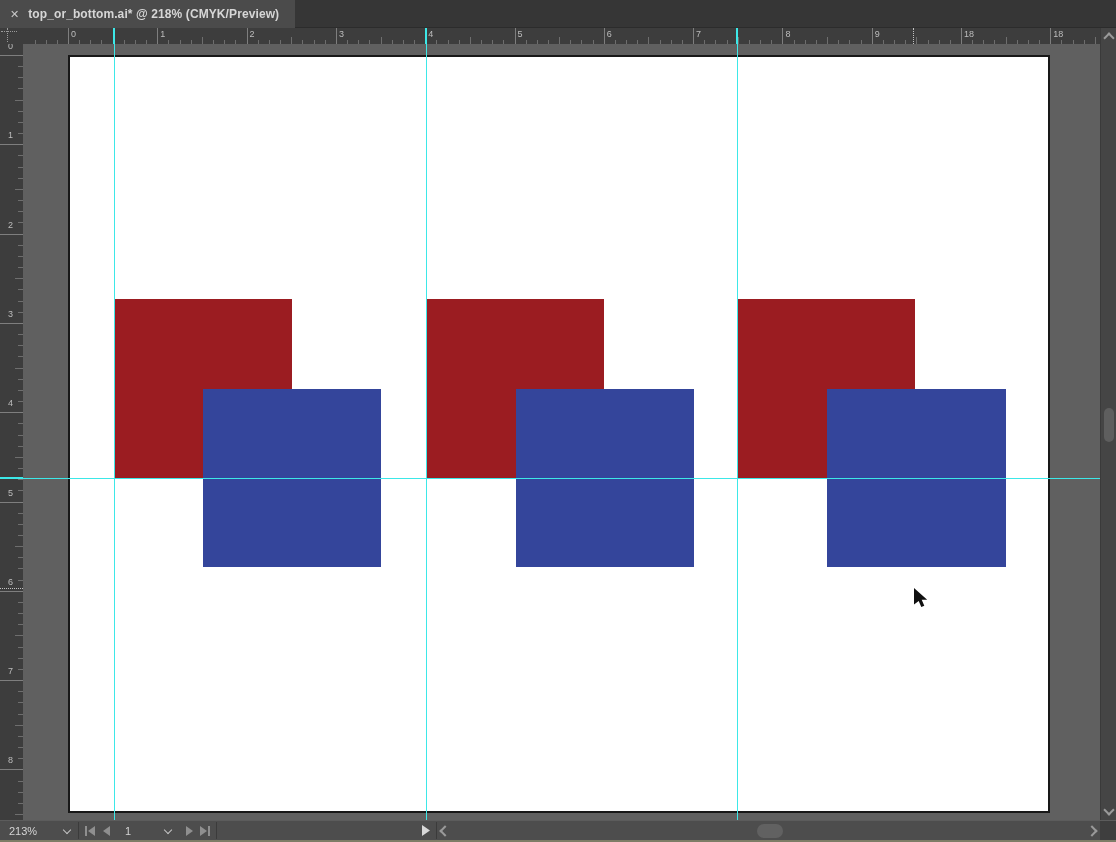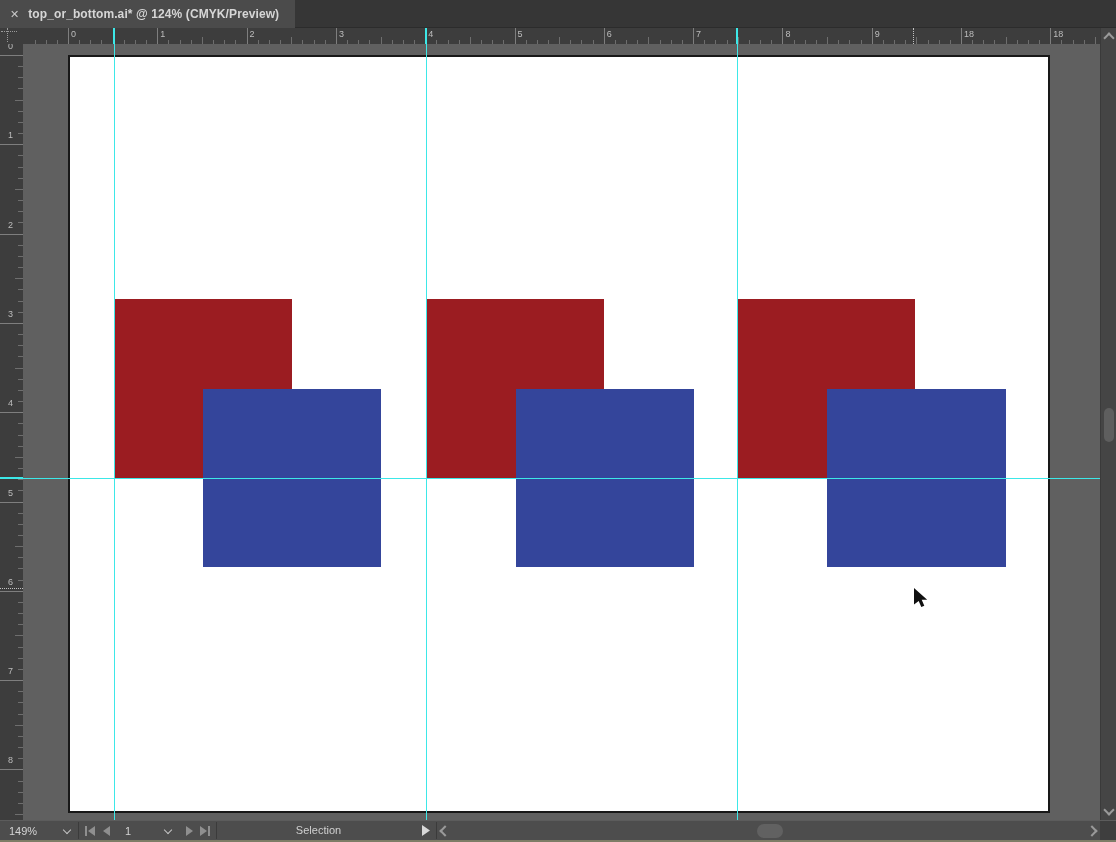--- a/index.html
+++ b/index.html
@@ -70,21 +70,21 @@
   svg{display:block;}
 </style>
 </head>
 <body>
 
 <div class="app">
 
   <div class="tabbar">
     <div class="tab">
       <span class="close">✕</span>
-      <span class="title">top_or_bottom.ai* @ 124% (CMYK/Preview)</span>
+      <span class="title">top_or_bottom.ai* @ 218% (CMYK/Preview)</span>
     </div>
   </div>
 
   <div class="corner">
     <div class="cv"></div>
     <div class="ch"></div>
   </div>
 
   <div class="hruler" id="hruler">
       <div class="htick" style="left: 11.5125px; height: 4px; background: rgb(110, 110, 110);"></div>
@@ -305,21 +305,21 @@
       <span class="chev up"></span>
     </div>
     <div class="thumb"></div>
     <div class="btn" style="bottom:3px;top:auto;">
       <span class="chev down"></span>
     </div>
   </div>
 
   <div class="statusbar">
     <div class="zoomfield">
-      <span class="val">149%</span>
+      <span class="val">213%</span>
       <span class="chev down small dd"></span>
     </div>
     <div class="sep" style="left:78px;"></div>
 
     <div class="sb-btn" style="left:82px;">
       <svg width="12" height="10" viewBox="0 0 12 10" fill="#8f8f8f">
         <rect x="1" y="0" width="2" height="10"></rect>
           <polygon points="11,0 4,5 11,10"></polygon>
       </svg>
     </div>
@@ -340,21 +340,20 @@
       </svg>
     </div>
     <div class="sb-btn" style="left:197px;">
       <svg width="12" height="10" viewBox="0 0 12 10" fill="#8f8f8f">
         <rect x="9" y="0" width="2" height="10"></rect>
           <polygon points="1,0 8,5 1,10"></polygon>
       </svg>
     </div>
     <div class="sep" style="left:216px;"></div>
 
-    <div class="toolstatus">Selection</div>
 
     <div class="flyout">
       <svg width="8" height="11" viewBox="0 0 8 11" fill="#d8d8d8">
         <polygon points="0,0 8,5.5 0,11"></polygon>
       </svg>
     </div>
     <div class="sep" style="left:436px;"></div>
 
     <div class="hscroll">
       <div class="btn" style="left:0;">

